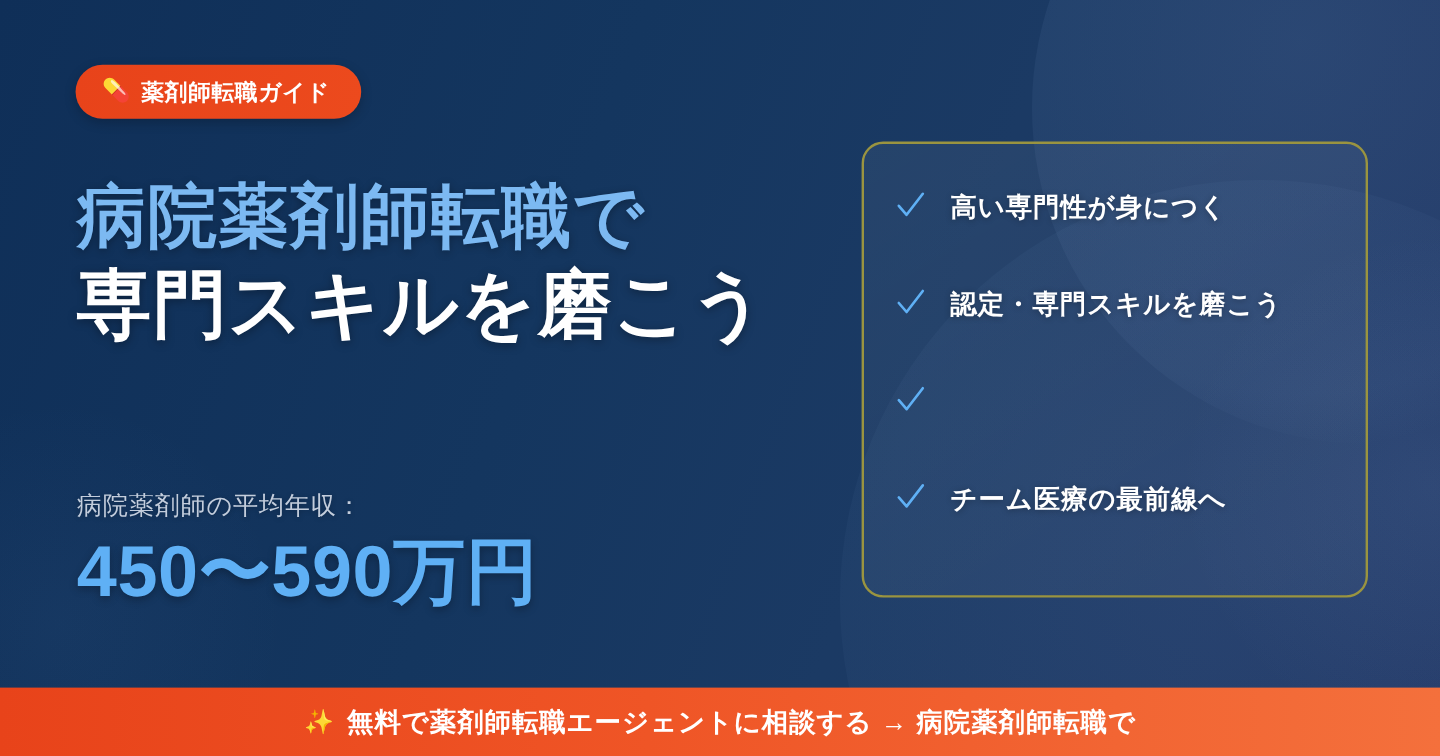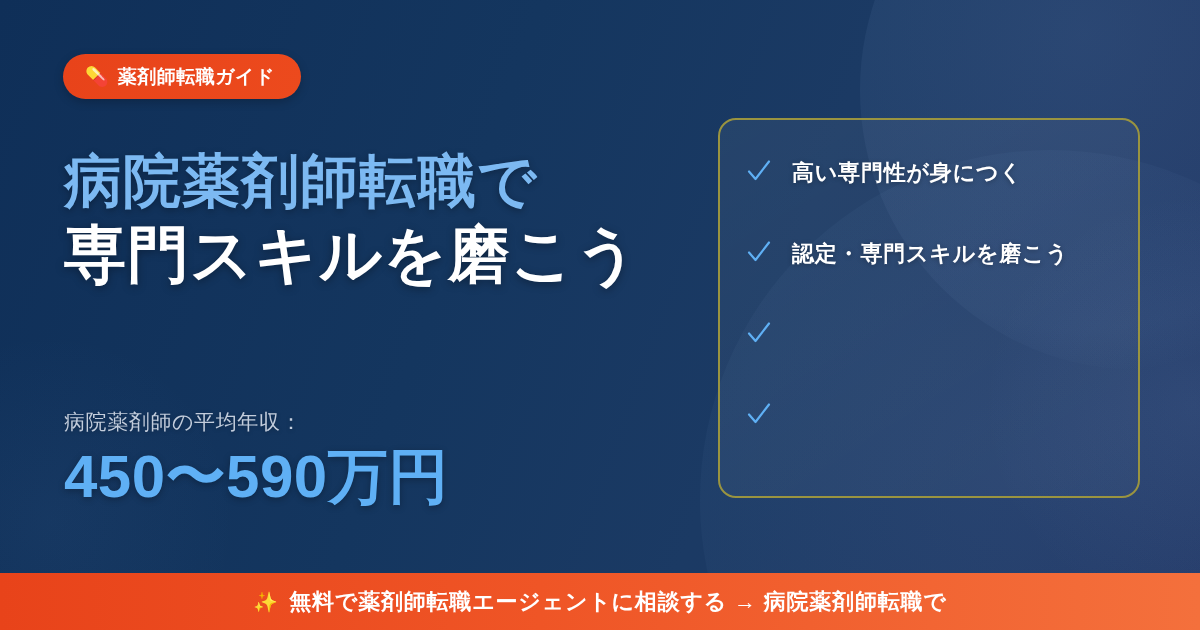--- a/index.html
+++ b/index.html
@@ -182,20 +182,21 @@
         </svg>
       </span>
     </div>
 
     <div class="check-item">
       <span class="check-icon">
         <svg width="26" height="26" viewBox="0 0 26 26" fill="none" aria-hidden="true">
           <path d="M3 13.5 L9.5 21 L23 3.5" stroke="currentColor" stroke-width="2.2" stroke-linecap="round" stroke-linejoin="round"></path>
         </svg>
       </span>
+      <span class="check-label">チーム医療の最前線へ</span>
     </div>
 
   </div>
 
   <div class="cta">
     <span class="cta-emoji">✨</span>
     <span class="cta-text">無料で薬剤師転職エージェントに相談する → 病院薬剤師転職で</span>
   </div>
 
 </div>

